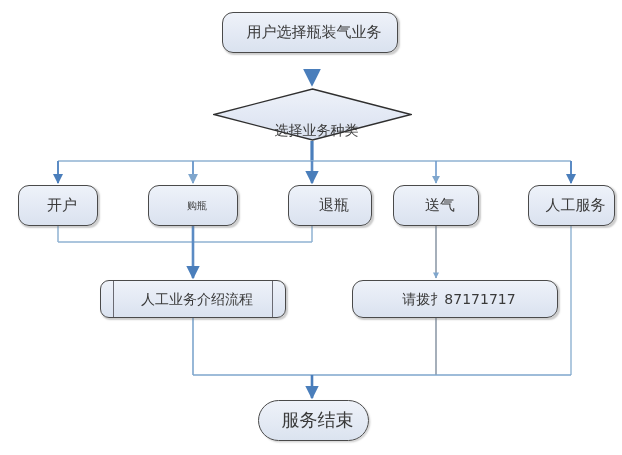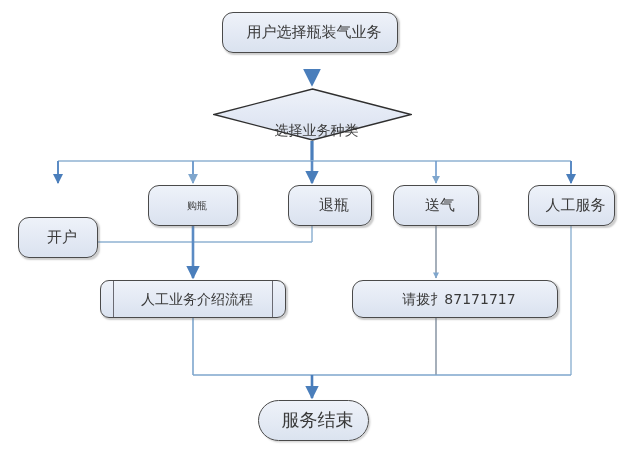--- a/index.html
+++ b/index.html
@@ -159,21 +159,21 @@
           <stop offset="0%" stop-color="#eef2f9"></stop>
           <stop offset="55%" stop-color="#e2e8f4"></stop>
           <stop offset="100%" stop-color="#d9e1ee"></stop>
         </linearGradient>
       </defs>
       <polygon points="99.5,1 198,26.5 99.5,52 1,26.5" fill="url(#gDia)" stroke="#2f2f2f" stroke-width="1.3"></polygon>
     </svg>
     <span class="node-label cjk">选择业务种类</span>
   </div>
 
-  <div class="node shape-roundrect" style="left:18px; top:185px; width:80px; height:41px; font-size:15px;margin-top:32px;">
+  <div class="node shape-roundrect" style="left:18px; top:185px; width:80px; height:41px; font-size:15px;">
     <span class="node-label cjk">开户</span>
   </div>
 
   <div class="node shape-roundrect" style="left:148px; top:185px; width:90px; height:41px; font-size:10px;">
     <span class="node-label cjk">购瓶</span>
   </div>
 
   <div class="node shape-roundrect" style="left:288px; top:185px; width:84px; height:41px; font-size:15px;">
     <span class="node-label cjk">退瓶</span>
   </div>

